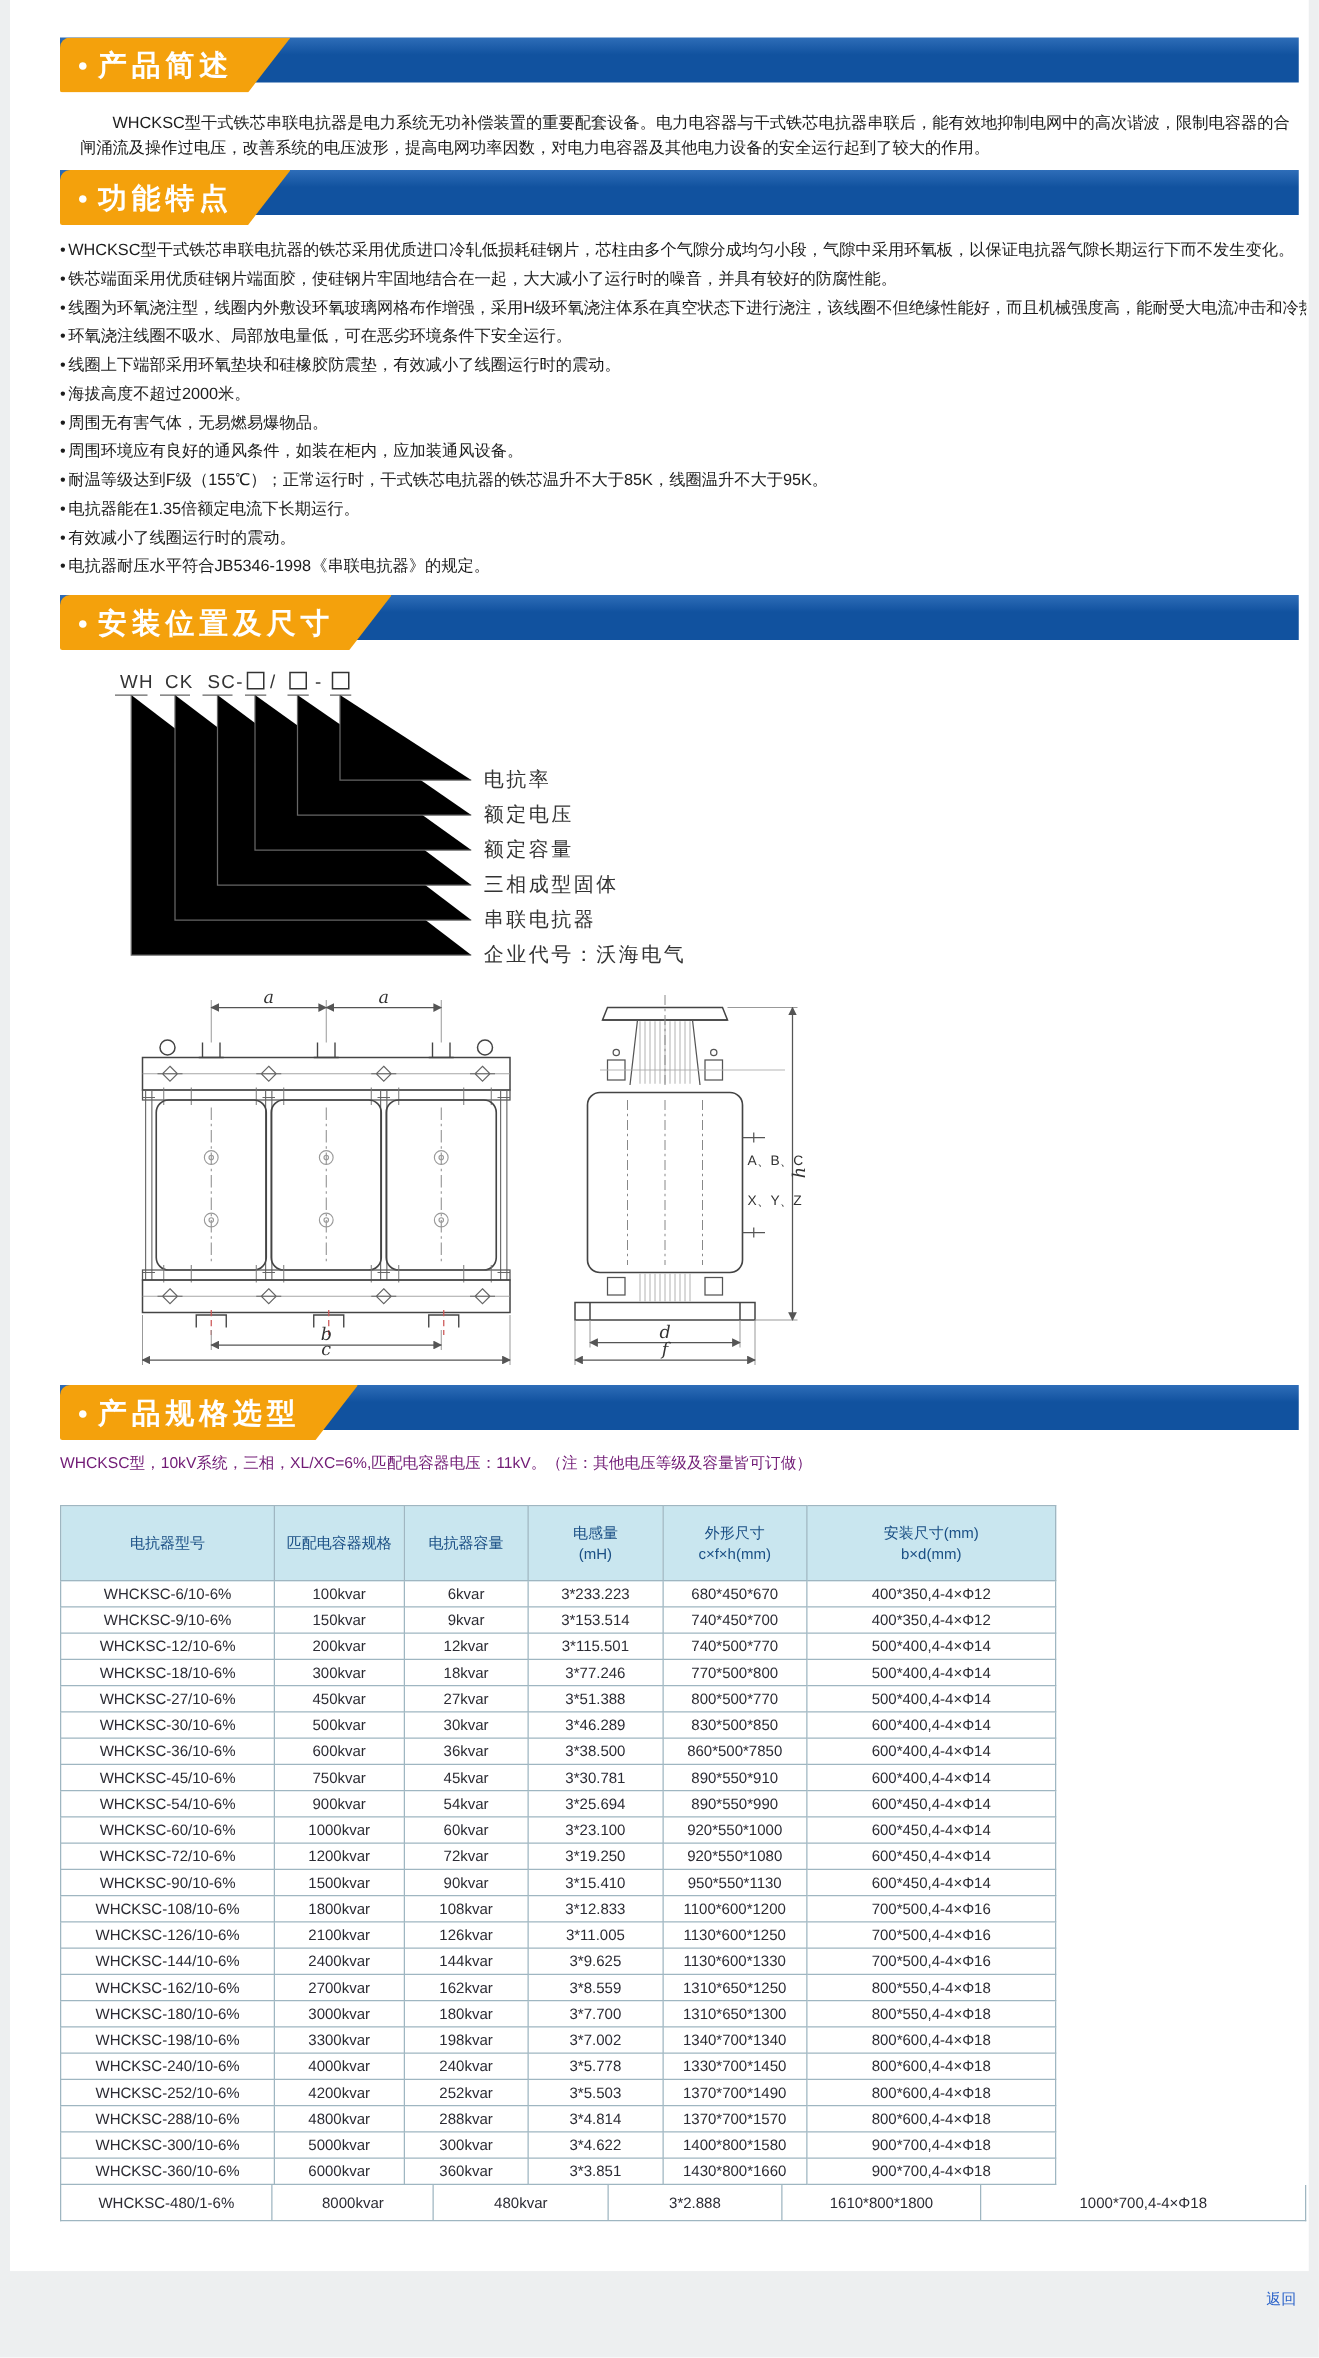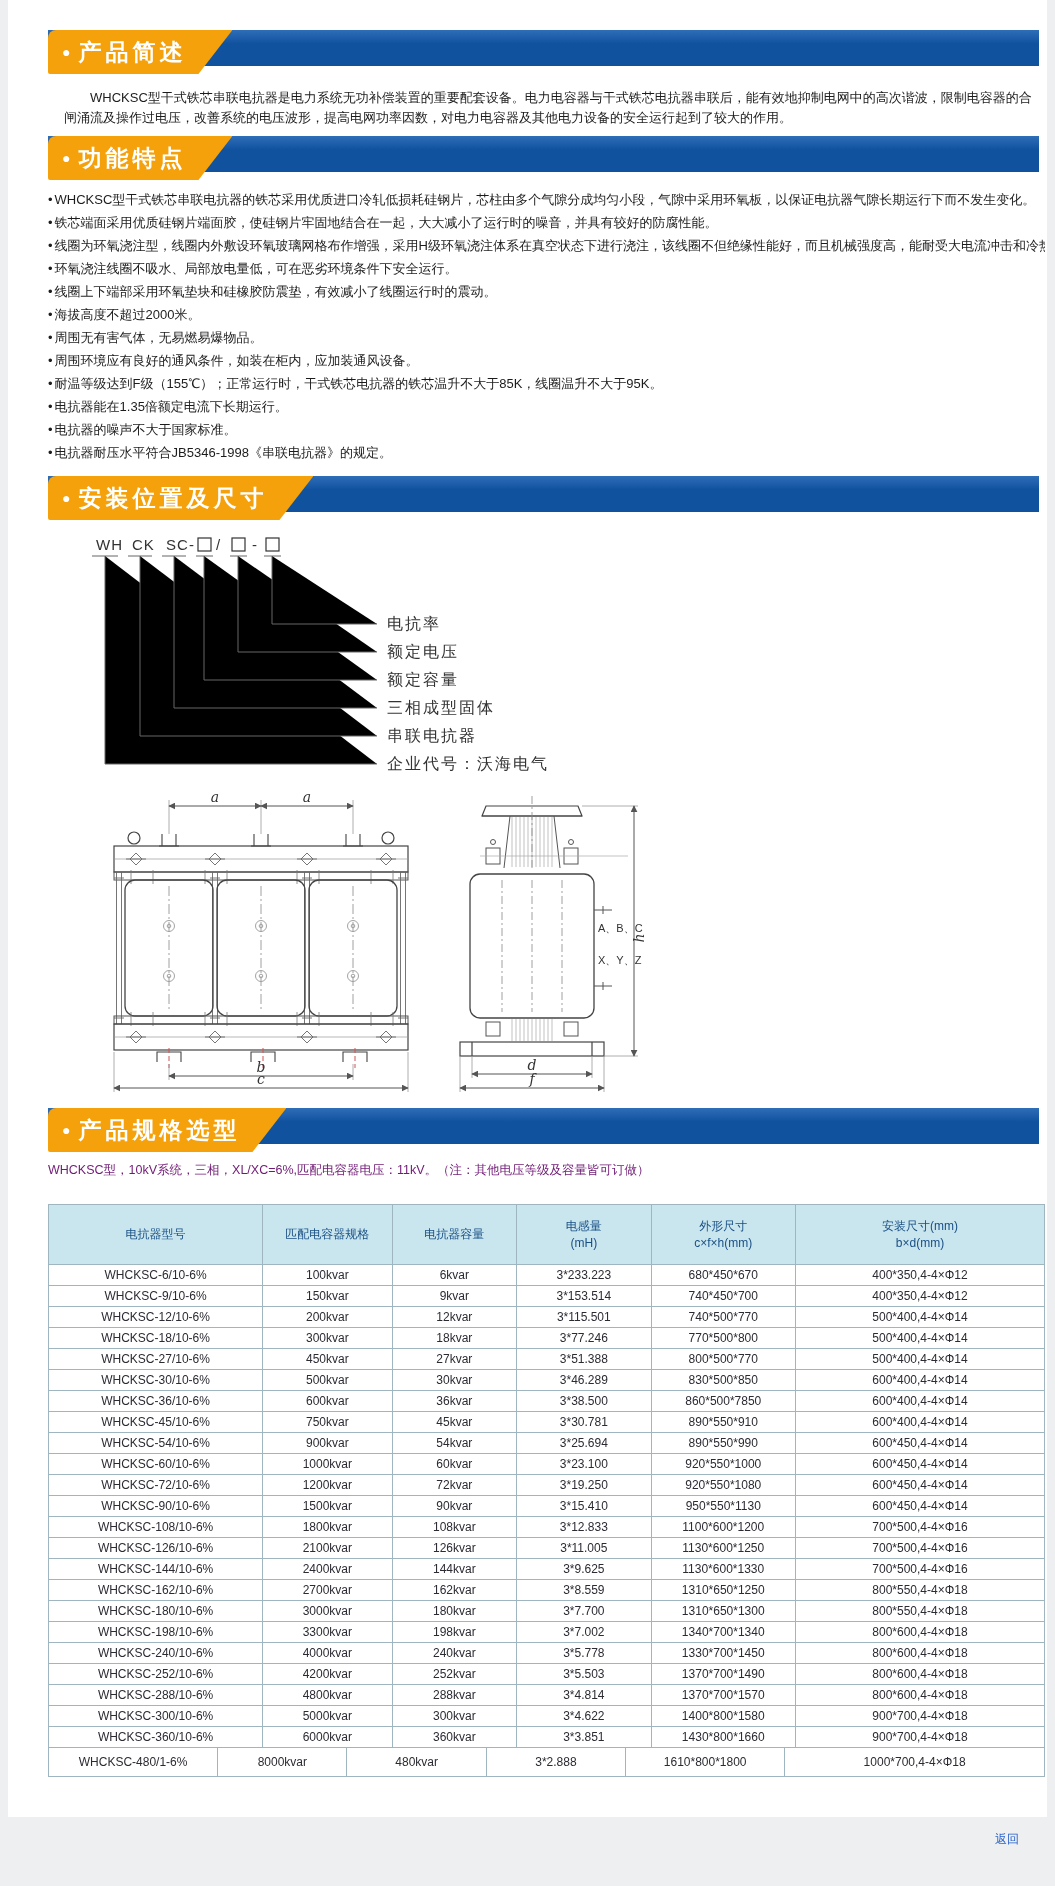--- a/index.html
+++ b/index.html
@@ -28,35 +28,35 @@
   ul.features li{font-size:13px;line-height:23px;color:#1c1c1c;white-space:nowrap;overflow:hidden;}
   ul.features li::before{content:"•";margin-right:2px;}
 
   .naming{margin:14px 0 0 24px;display:block;}
   .drawings{display:flex;gap:36px;margin:6px 0 0 58px;align-items:flex-start;}
   svg text{font-family:"Liberation Sans",sans-serif;}
   svg .dim{font-family:"DejaVu Serif",serif;font-style:italic;font-size:14px;fill:#333;}
 
   .note{margin:10px 0 16px 0;font-size:12.5px;color:#701a75;}
 
-  table.spec{border-collapse:collapse;width:997px;table-layout:fixed;margin-top:25px;}
+  table.spec{border-collapse:collapse;width:797px;table-layout:fixed;margin-top:25px;}
   table.spec th,table.spec td{border:1px solid var(--tb-border);text-align:center;font-size:12px;}
   table.spec thead th{background:var(--th-bg);color:var(--th-text);font-weight:normal;height:60px;padding:2px;}
   table.spec td{color:#2b2b33;padding:3px 2px;height:21px;}
   .th-main{line-height:17px;} .th-sub{line-height:17px;} .th-sub:empty{display:none;}
   col.c1{width:21.5%;} col.c2{width:13%;} col.c3{width:12.5%;} col.c4{width:13.5%;} col.c5{width:14.5%;} col.c6{width:25%;}
 
   .spec-footer{display:grid;grid-template-columns:17% 13% 14% 14% 16% 26%;width:997px;
     border:1px solid var(--tb-border);border-top:none;}
   .spec-footer .fcell{border-right:1px solid var(--tb-border);text-align:center;font-size:12px;
     color:#2b2b33;padding:7px 2px;}
   .spec-footer .fcell:last-child{border-right:none;}
 
   .bottom-bar{height:45px;background:#EDEFF0;display:flex;justify-content:flex-end;align-items:center;
-    padding-right:36px;width:1055px;}
+    padding-right:18px;width:1055px;}
   .back{color:var(--link);font-size:12px;text-decoration:none;cursor:pointer;}
 </style>
 </head>
 <body>
 
 <div class="viewport">
   <div class="page">
 
     <div class="banner">
       <div class="bar"></div>
@@ -79,21 +79,21 @@
     <li class="feature-item">WHCKSC型干式铁芯串联电抗器的铁芯采用优质进口冷轧低损耗硅钢片，芯柱由多个气隙分成均匀小段，气隙中采用环氧板，以保证电抗器气隙长期运行下而不发生变化。</li>
         <li class="feature-item">铁芯端面采用优质硅钢片端面胶，使硅钢片牢固地结合在一起，大大减小了运行时的噪音，并具有较好的防腐性能。</li>
         <li class="feature-item">线圈为环氧浇注型，线圈内外敷设环氧玻璃网格布作增强，采用H级环氧浇注体系在真空状态下进行浇注，该线圈不但绝缘性能好，而且机械强度高，能耐受大电流冲击和冷热冲击而不开裂。</li>
         <li class="feature-item">环氧浇注线圈不吸水、局部放电量低，可在恶劣环境条件下安全运行。</li>
         <li class="feature-item">线圈上下端部采用环氧垫块和硅橡胶防震垫，有效减小了线圈运行时的震动。</li>
         <li class="feature-item">海拔高度不超过2000米。</li>
         <li class="feature-item">周围无有害气体，无易燃易爆物品。</li>
         <li class="feature-item">周围环境应有良好的通风条件，如装在柜内，应加装通风设备。</li>
         <li class="feature-item">耐温等级达到F级（155℃）；正常运行时，干式铁芯电抗器的铁芯温升不大于85K，线圈温升不大于95K。</li>
         <li class="feature-item">电抗器能在1.35倍额定电流下长期运行。</li>
-        <li class="feature-item">电抗器的噪声不大于国家标准。</li>
+        <li class="feature-item">有效减小了线圈运行时的震动。</li>
         <li class="feature-item">电抗器耐压水平符合JB5346-1998《串联电抗器》的规定。</li>
       </ul>
 
     <div class="banner" style="margin-top:12px">
       <div class="bar"></div>
       <div class="tab">
         <span class="dot">●</span>
         <span>安装位置及尺寸</span>
       </div>
     </div>

